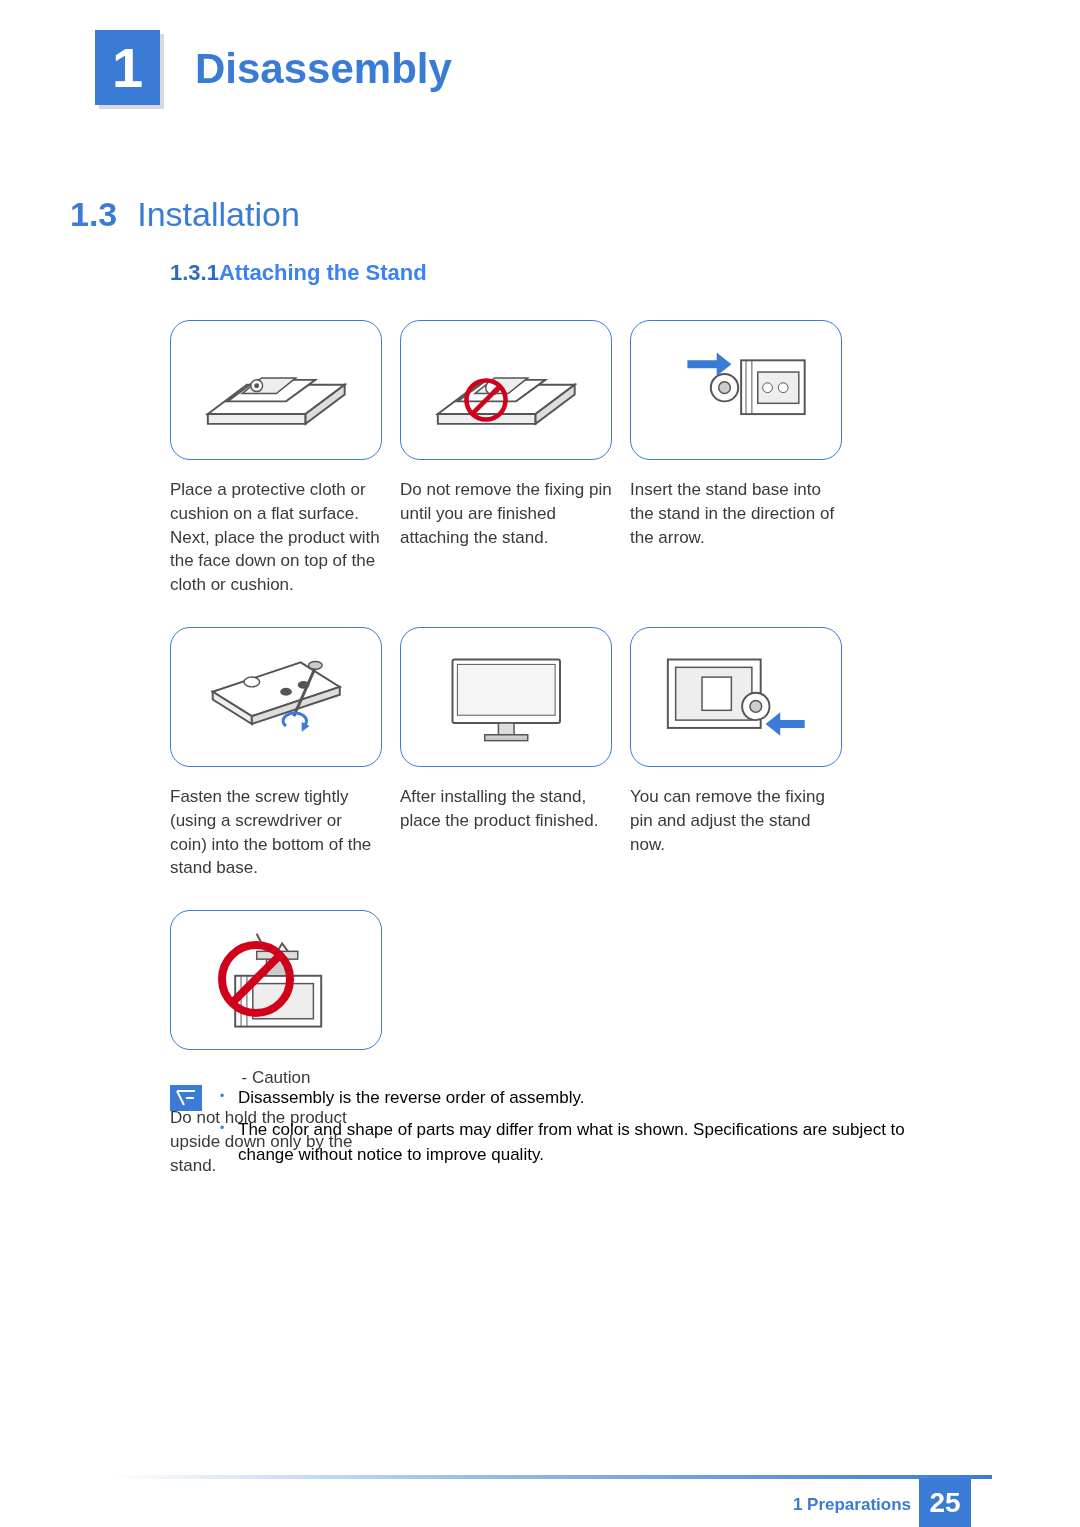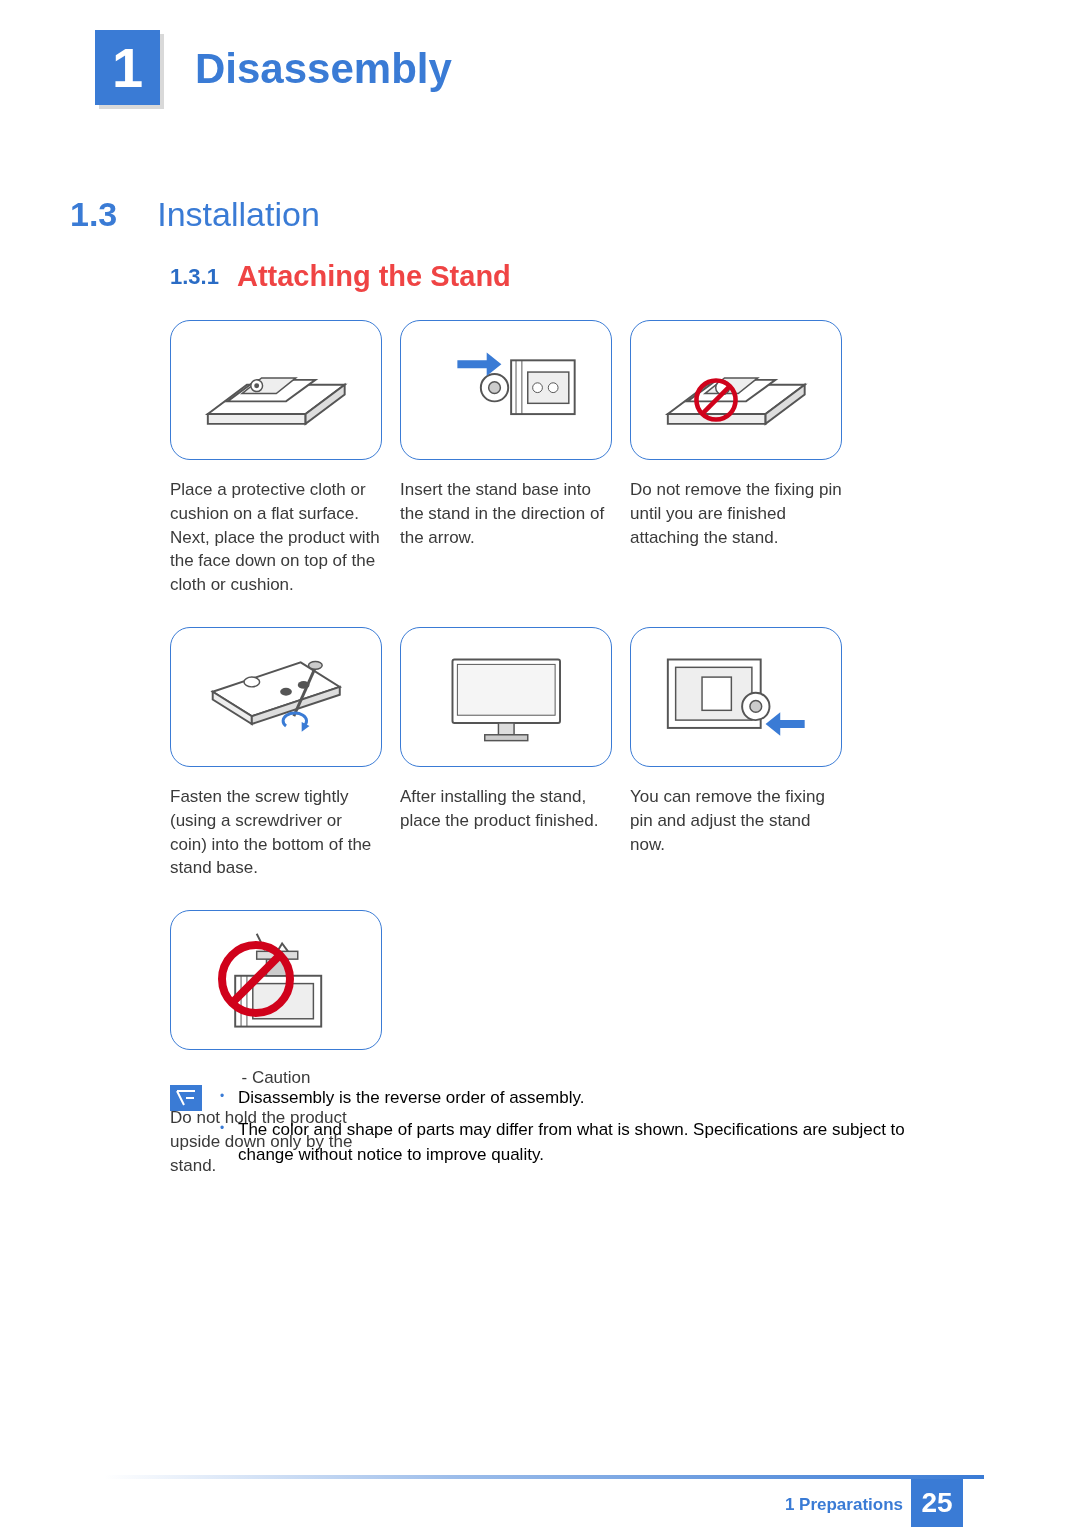--- a/index.html
+++ b/index.html
@@ -32,49 +32,48 @@
     font-size: 42px;
     font-weight: bold;
     color: #3a7bd5;
   }
   .section-row {
     position: absolute;
     top: 195px;
     left: 70px;
     display: flex;
     align-items: flex-start;
-    gap: 40px;
+    gap: 20px;
   }
   .section-number {
     font-size: 34px;
     font-weight: bold;
     color: #3a7bd5;
   }
   .section-title {
     font-size: 34px;
     font-weight: normal;
     color: #3a7bd5;
   }
   .subsection-row {
     position: absolute;
     top: 260px;
     left: 170px;
     display: flex;
-    align-items: center;
-    gap: 18px;
+    align-items: flex-start;
   }
   .subsection-number {
     font-size: 22px;
     font-weight: bold;
     color: #2a6cc5;
   }
   .subsection-title {
-    font-size: 29px;
-    font-weight: bold;
-    color: #ef4444;
+    font-size: 22px;
+    font-weight: bold;
+    color: #3b82f6;
   }
   .steps-grid {
     position: absolute;
     top: 320px;
     left: 170px;
     width: 672px;
     display: flex;
     flex-wrap: wrap;
     gap: 30px 18px;
   }
@@ -138,21 +137,21 @@
     content: "•";
     position: absolute;
     left: 0;
     top: 2px;
     color: #3a7bd5;
     font-size: 12px;
   }
   .footer {
     position: absolute;
     bottom: 0;
-    left: 4px;
+    left: 12px;
     width: 969px;
     height: 48px;
     border-radius: 22px;
   }
   .footer-line {
     position: absolute;
     bottom: 48px;
     left: 100px;
     width: 880px;
     height: 4px;
@@ -205,55 +204,55 @@
         <polygon points="20,85 120,85 160,55 60,55" fill="#fff" stroke="#555" stroke-width="2"></polygon>
         <polygon points="20,85 20,95 120,95 120,85" fill="#eee" stroke="#555" stroke-width="2"></polygon>
         <polygon points="120,85 120,95 160,65 160,55" fill="#ddd" stroke="#555" stroke-width="2"></polygon>
         <polygon points="40,72 100,72 130,50 70,50" fill="#fff" stroke="#555" stroke-width="2"></polygon>
         <polygon points="55,64 90,64 110,48 75,48" fill="#eee" stroke="#555" stroke-width="1.5"></polygon>
         <circle cx="70" cy="56" r="6" fill="#fff" stroke="#555" stroke-width="1.5"></circle>
         <circle cx="70" cy="56" r="2.5" fill="#555"></circle>
       </svg>
     </div>
     <div class="step-text">Place a protective cloth or cushion on a flat surface. Next, place the product with the face down on top of the cloth or cushion.</div>
+  </div>
+
+  <div class="step">
+    <div class="step-figure" style="position:relative;">
+      <svg viewBox="0 0 180 120">
+        <polygon points="20,85 120,85 160,55 60,55" fill="#fff" stroke="#555" stroke-width="2"></polygon>
+        <polygon points="20,85 20,95 120,95 120,85" fill="#eee" stroke="#555" stroke-width="2"></polygon>
+        <polygon points="120,85 120,95 160,65 160,55" fill="#ddd" stroke="#555" stroke-width="2"></polygon>
+        <polygon points="40,72 100,72 130,50 70,50" fill="#fff" stroke="#555" stroke-width="2"></polygon>
+        <polygon points="58,64 92,64 112,48 78,48" fill="#eee" stroke="#555" stroke-width="1.5"></polygon>
+        <circle cx="76" cy="58" r="7" fill="#fff" stroke="#555" stroke-width="1.5"></circle>
+      </svg>
+      <svg viewBox="0 0 40 40" class="prohibit" style="left:62px;top:56px;width:46px;height:46px;">
+        <circle cx="20" cy="20" r="17" fill="none" stroke="#d0021b" stroke-width="4"></circle>
+        <line x1="8" y1="32" x2="32" y2="8" stroke="#d0021b" stroke-width="4"></line>
+      </svg>
+    </div>
+    <div class="step-text">Do not remove the fixing pin until you are finished attaching the stand.</div>
   </div>
 
   <div class="step">
     <div class="step-figure">
       <svg viewBox="0 0 180 120">
         <rect x="95" y="30" width="65" height="55" fill="#fff" stroke="#555" stroke-width="2"></rect>
         <line x1="100" y1="30" x2="100" y2="85" stroke="#555" stroke-width="1"></line>
         <line x1="106" y1="30" x2="106" y2="85" stroke="#555" stroke-width="1"></line>
         <rect x="112" y="42" width="42" height="32" fill="#eee" stroke="#555" stroke-width="1.5"></rect>
         <circle cx="122" cy="58" r="5" fill="#fff" stroke="#555" stroke-width="1"></circle>
         <circle cx="138" cy="58" r="5" fill="#fff" stroke="#555" stroke-width="1"></circle>
         <circle cx="78" cy="58" r="14" fill="#fff" stroke="#555" stroke-width="2"></circle>
         <circle cx="78" cy="58" r="6" fill="#ccc" stroke="#555" stroke-width="1.5"></circle>
         <polygon points="40,30 70,30 70,22 85,34 70,46 70,38 40,38" fill="#3a7bd5"></polygon>
       </svg>
     </div>
     <div class="step-text">Insert the stand base into the stand in the direction of the arrow.</div>
-  </div>
-
-  <div class="step">
-    <div class="step-figure" style="position:relative;">
-      <svg viewBox="0 0 180 120">
-        <polygon points="20,85 120,85 160,55 60,55" fill="#fff" stroke="#555" stroke-width="2"></polygon>
-        <polygon points="20,85 20,95 120,95 120,85" fill="#eee" stroke="#555" stroke-width="2"></polygon>
-        <polygon points="120,85 120,95 160,65 160,55" fill="#ddd" stroke="#555" stroke-width="2"></polygon>
-        <polygon points="40,72 100,72 130,50 70,50" fill="#fff" stroke="#555" stroke-width="2"></polygon>
-        <polygon points="58,64 92,64 112,48 78,48" fill="#eee" stroke="#555" stroke-width="1.5"></polygon>
-        <circle cx="76" cy="58" r="7" fill="#fff" stroke="#555" stroke-width="1.5"></circle>
-      </svg>
-      <svg viewBox="0 0 40 40" class="prohibit" style="left:62px;top:56px;width:46px;height:46px;">
-        <circle cx="20" cy="20" r="17" fill="none" stroke="#d0021b" stroke-width="4"></circle>
-        <line x1="8" y1="32" x2="32" y2="8" stroke="#d0021b" stroke-width="4"></line>
-      </svg>
-    </div>
-    <div class="step-text">Do not remove the fixing pin until you are finished attaching the stand.</div>
   </div>
 
   <div class="step">
     <div class="step-figure">
       <svg viewBox="0 0 180 120">
         <polygon points="25,55 115,25 155,50 65,80" fill="#fff" stroke="#555" stroke-width="2"></polygon>
         <polygon points="25,55 25,63 65,88 65,80" fill="#eee" stroke="#555" stroke-width="2"></polygon>
         <polygon points="65,80 65,88 155,58 155,50" fill="#ddd" stroke="#555" stroke-width="2"></polygon>
         <ellipse cx="65" cy="45" rx="8" ry="5" fill="#fff" stroke="#555" stroke-width="1.5"></ellipse>
         <ellipse cx="100" cy="55" rx="6" ry="4" fill="#555"></ellipse>

